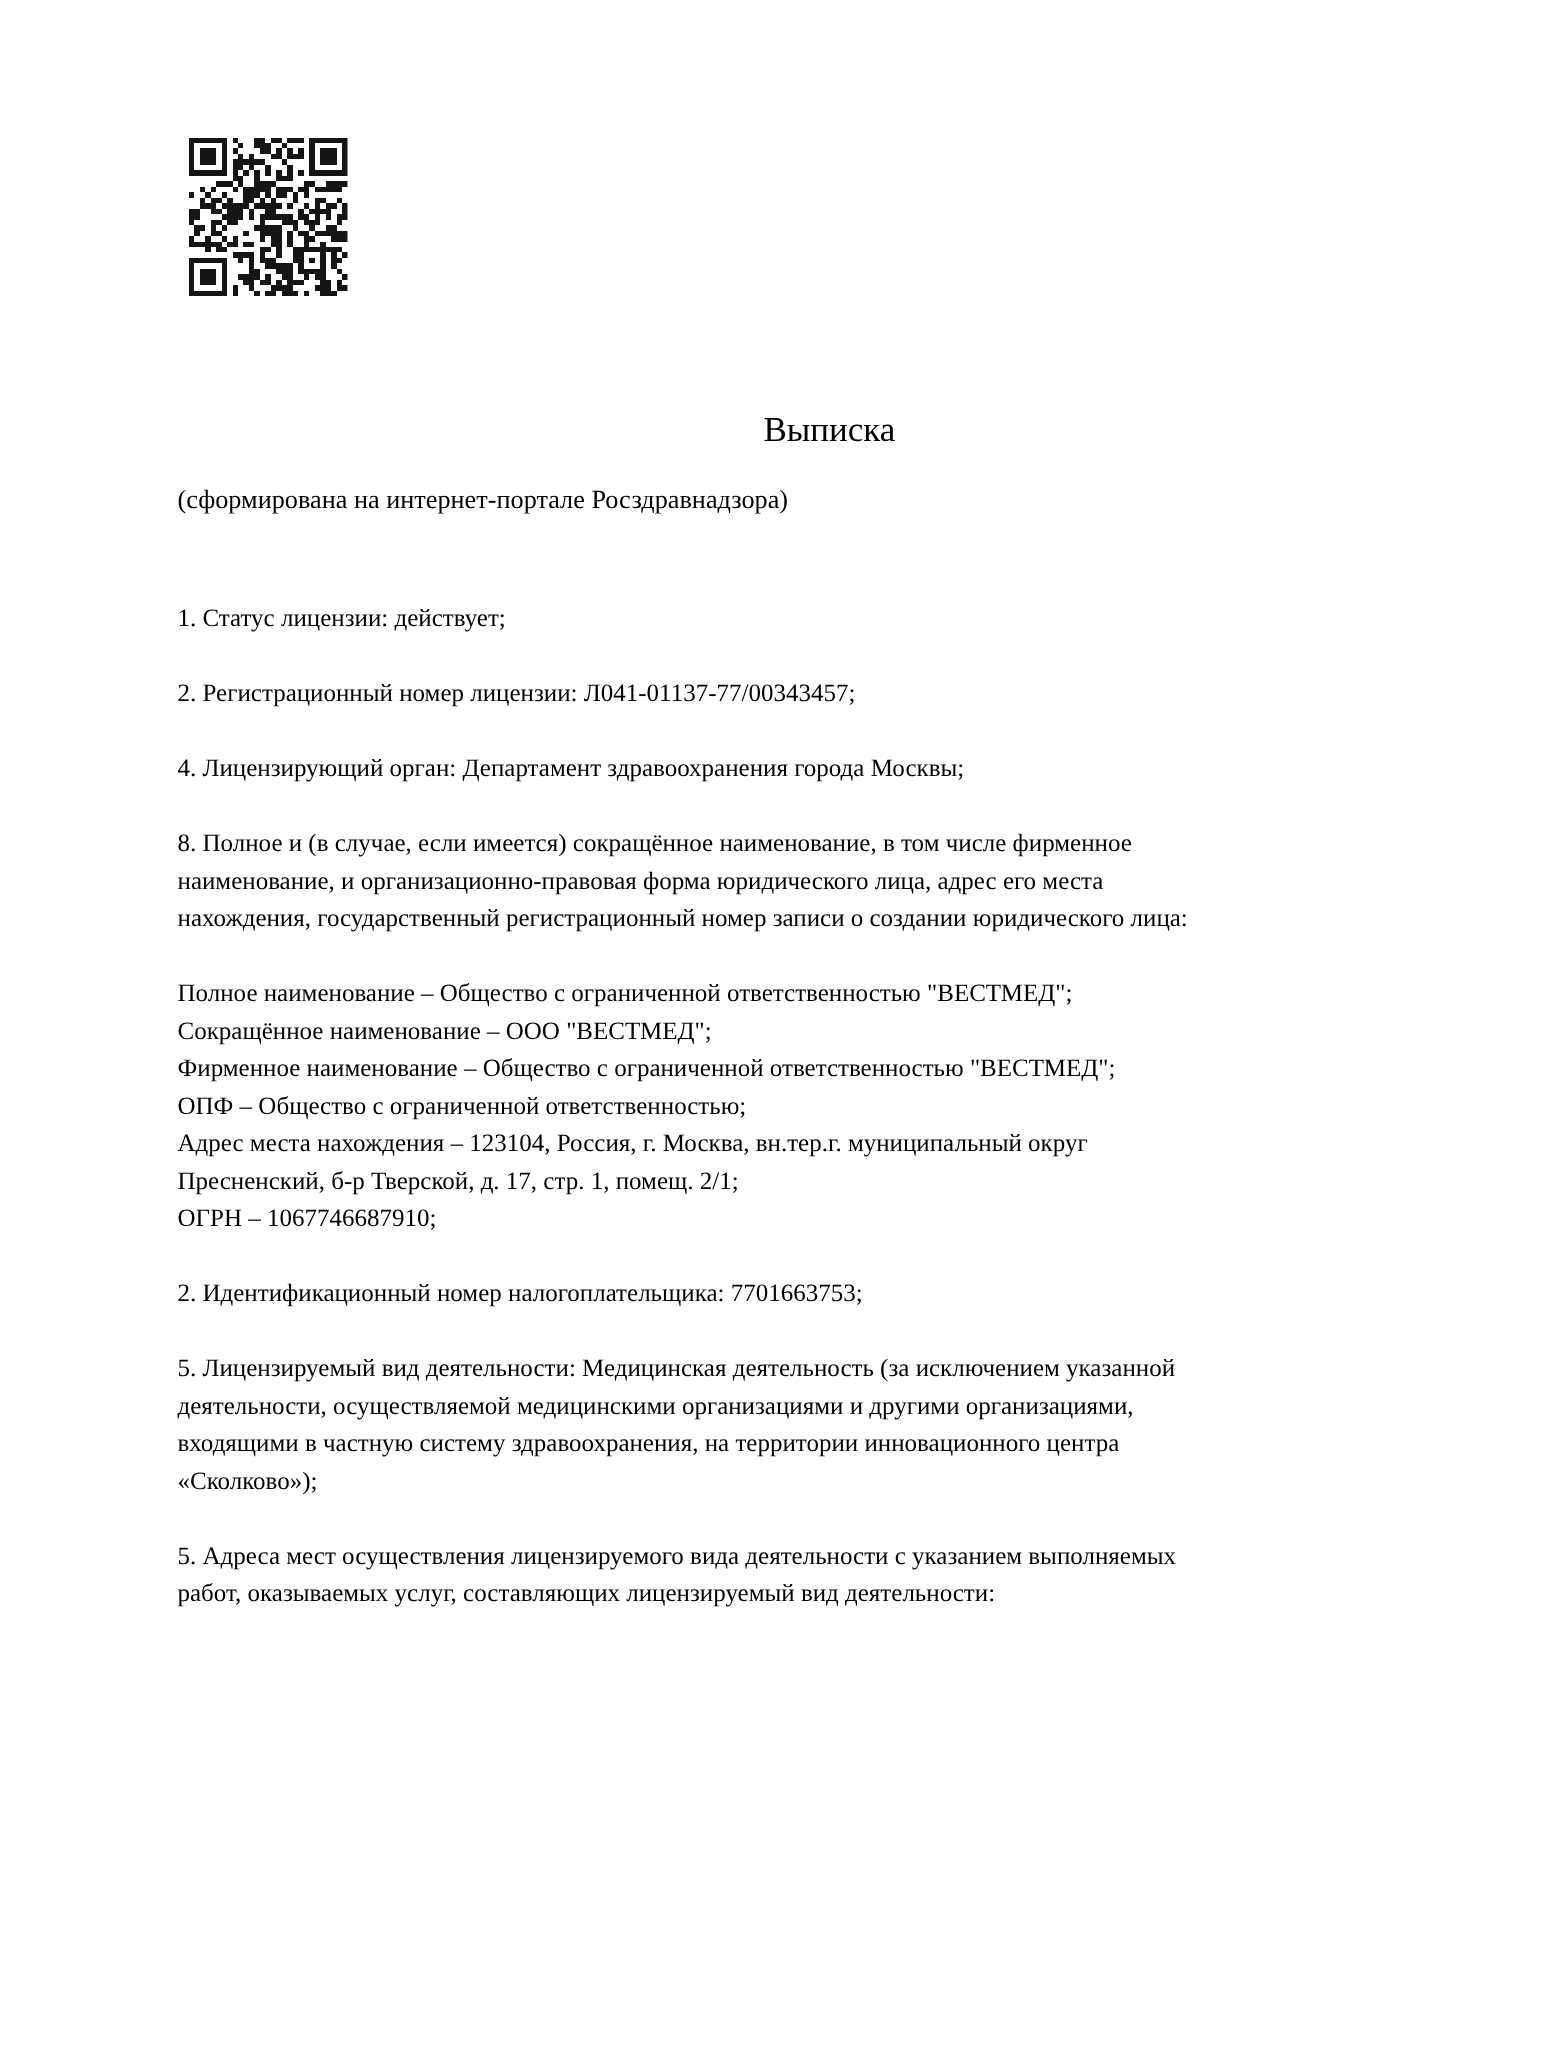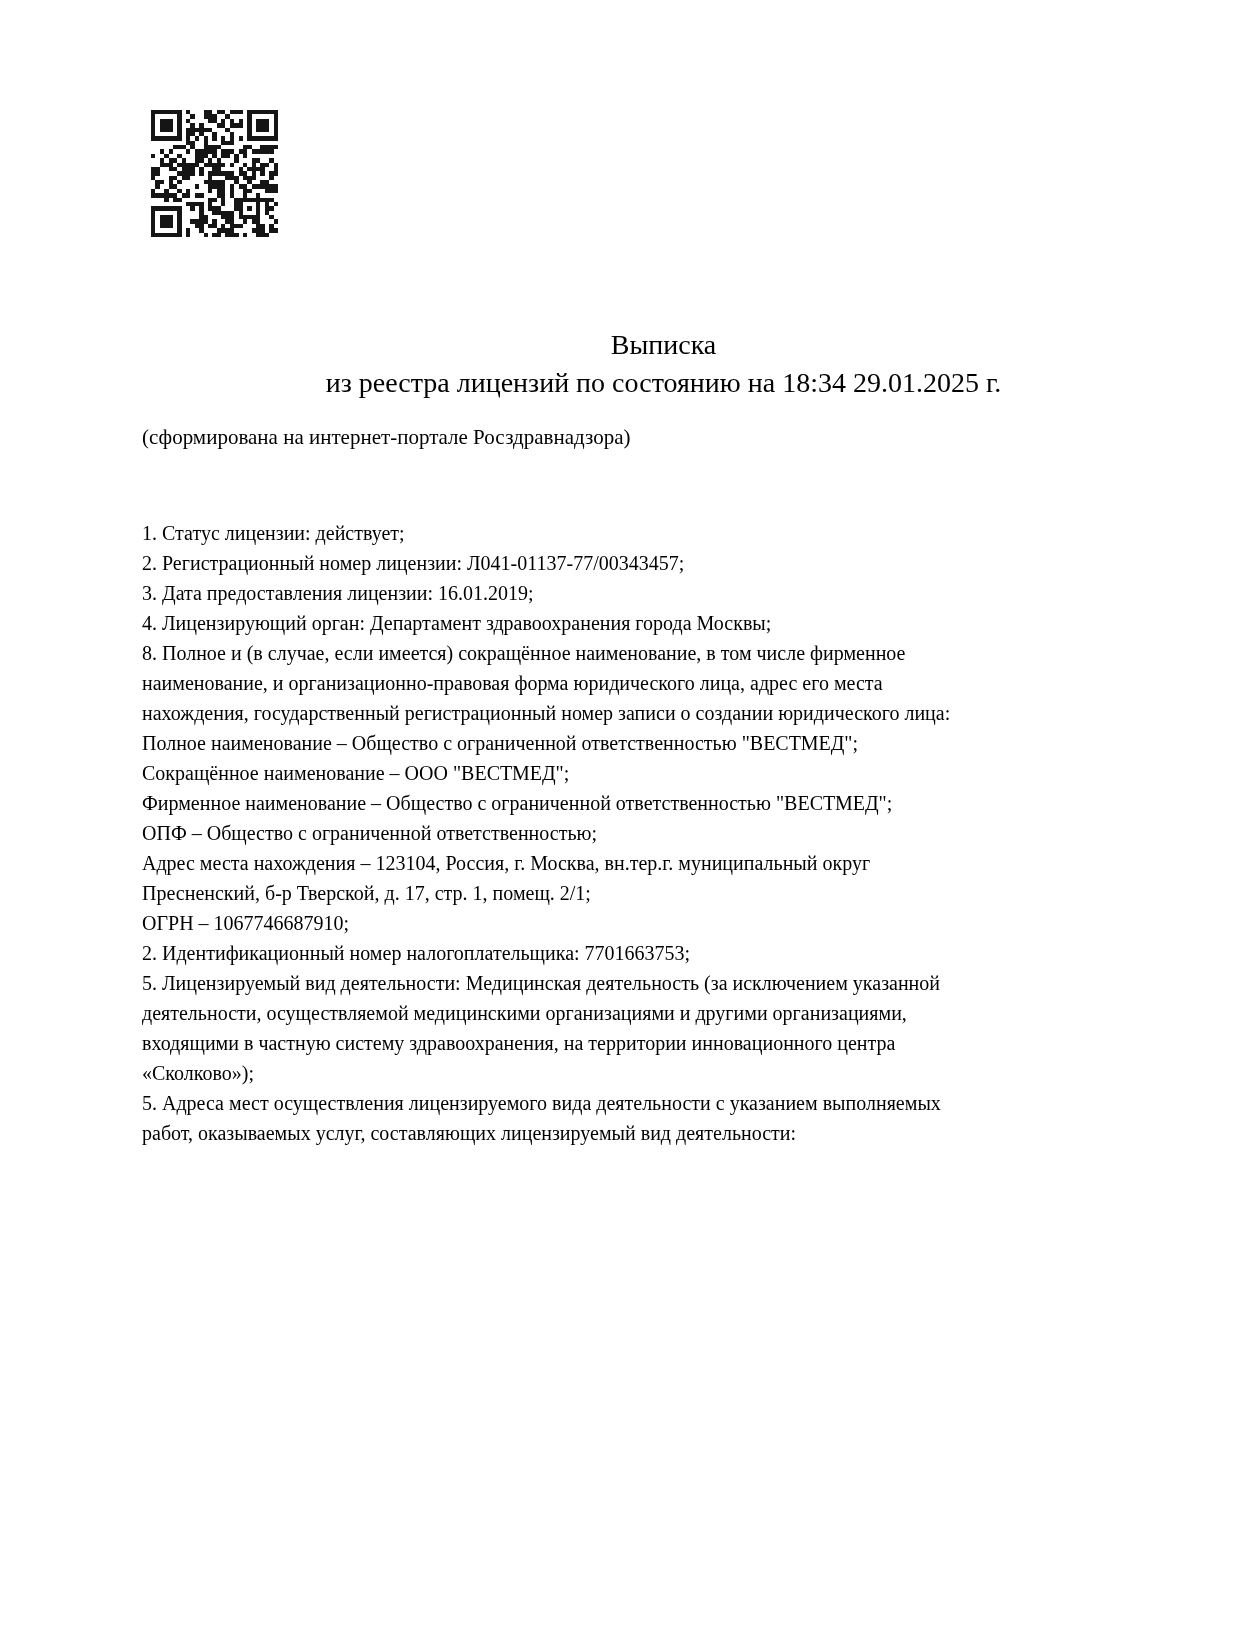--- a/index.html
+++ b/index.html
@@ -38,21 +38,21 @@
     font-size: 21px;
     line-height: 26px;
   }
   .para {
     font-size: 20px;
     line-height: 30px;
     white-space: pre-line;
     text-align: left;
   }
   .para.first { margin-top: 68px; }
-  .para + .para { }
+  .para + .para { margin-top: 30px; }
 </style>
 </head>
 <body>
 
 <svg class="qr" viewBox="0 0 29 29" shape-rendering="crispEdges" aria-hidden="true">
     <g fill="#151515">
       <rect x="0" y="0" width="1" height="1"></rect>
       <rect x="1" y="0" width="1" height="1"></rect>
       <rect x="2" y="0" width="1" height="1"></rect>
       <rect x="3" y="0" width="1" height="1"></rect>
@@ -482,28 +482,26 @@
       <rect x="21" y="28" width="1" height="1"></rect>
       <rect x="24" y="28" width="1" height="1"></rect>
       <rect x="25" y="28" width="1" height="1"></rect>
       <rect x="26" y="28" width="1" height="1"></rect>
     </g>
   </svg>
 
 <div class="content">
   <div class="title">
     <div>Выписка</div>
-    <div>из реестра лицензий по состоянию на 18:34 29.01.2025 г.</div>
   </div>
 
   <div class="note">(сформирована на интернет-портале Росздравнадзора)</div>
 
   <div class="para first">1. Статус лицензии: действует;</div>
   <div class="para">2. Регистрационный номер лицензии: Л041-01137-77/00343457;</div>
-  <div class="para">3. Дата предоставления лицензии: 16.01.2019;</div>
   <div class="para">4. Лицензирующий орган: Департамент здравоохранения города Москвы;</div>
   <div class="para">8. Полное и (в случае, если имеется) сокращённое наименование, в том числе фирменное
 наименование, и организационно-правовая форма юридического лица, адрес его места
 нахождения, государственный регистрационный номер записи о создании юридического лица:</div>
   <div class="para">Полное наименование – Общество с ограниченной ответственностью "ВЕСТМЕД";
 Сокращённое наименование – ООО "ВЕСТМЕД";
 Фирменное наименование – Общество с ограниченной ответственностью "ВЕСТМЕД";
 ОПФ – Общество с ограниченной ответственностью;
 Адрес места нахождения – 123104, Россия, г. Москва, вн.тер.г. муниципальный округ
 Пресненский, б-р Тверской, д. 17, стр. 1, помещ. 2/1;

